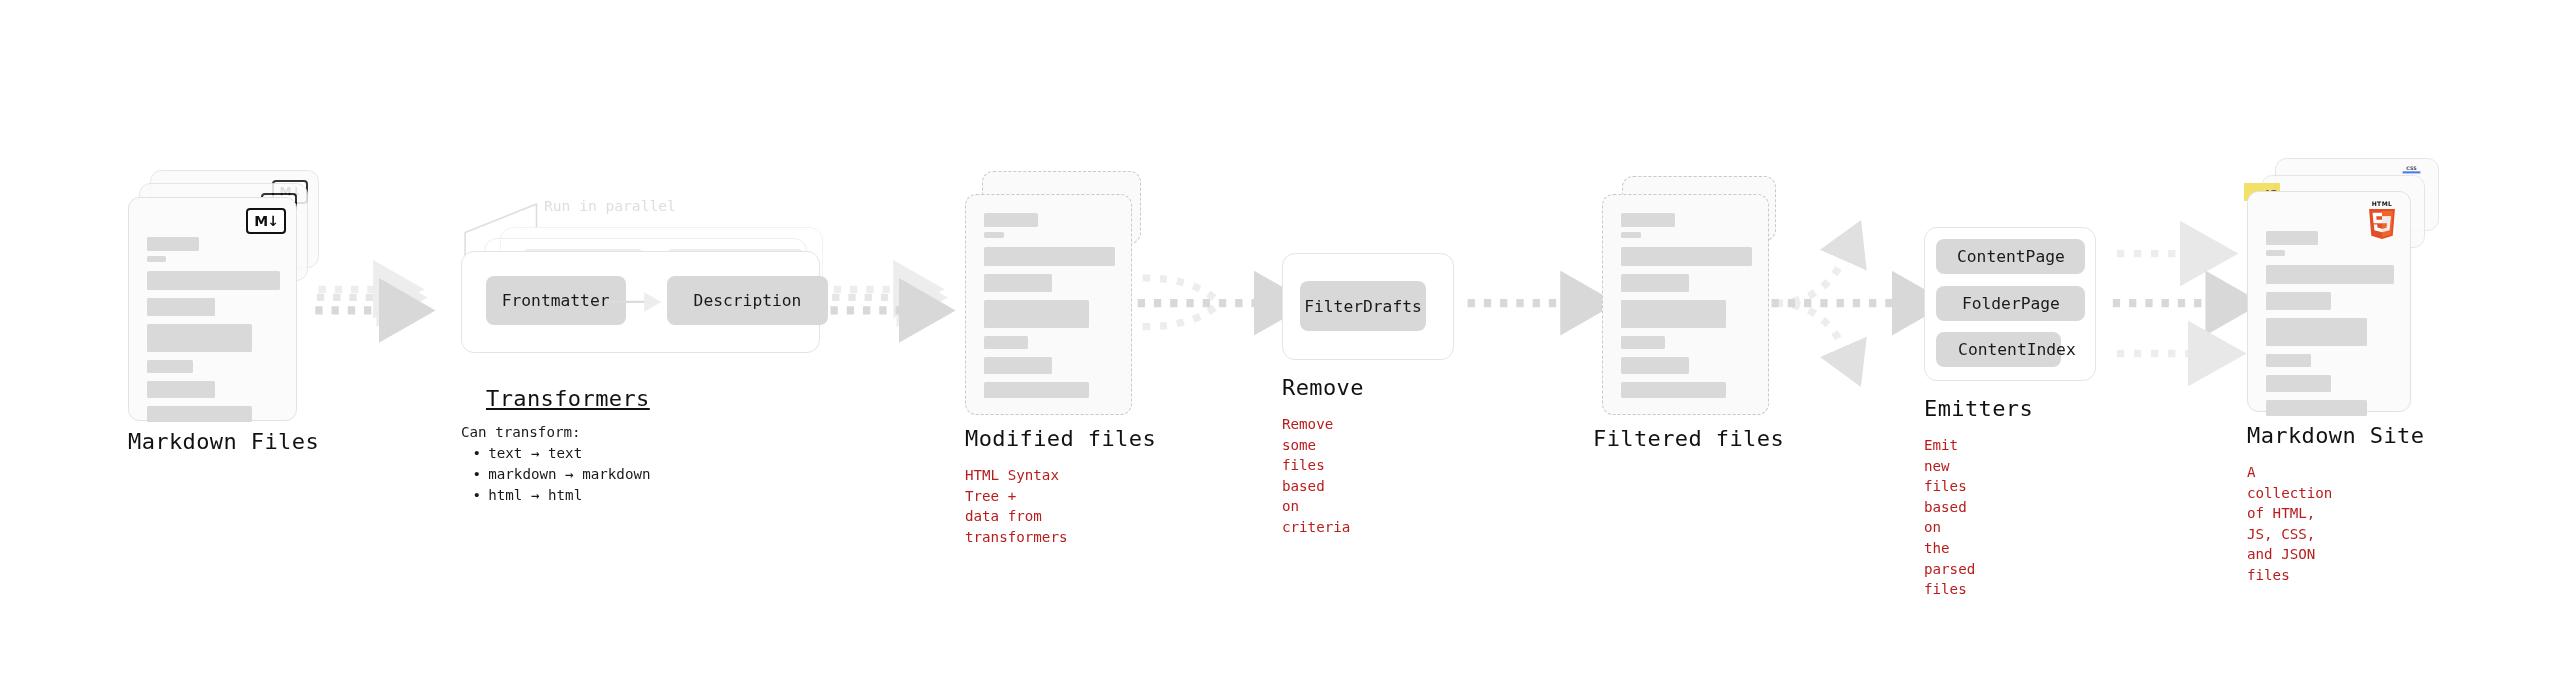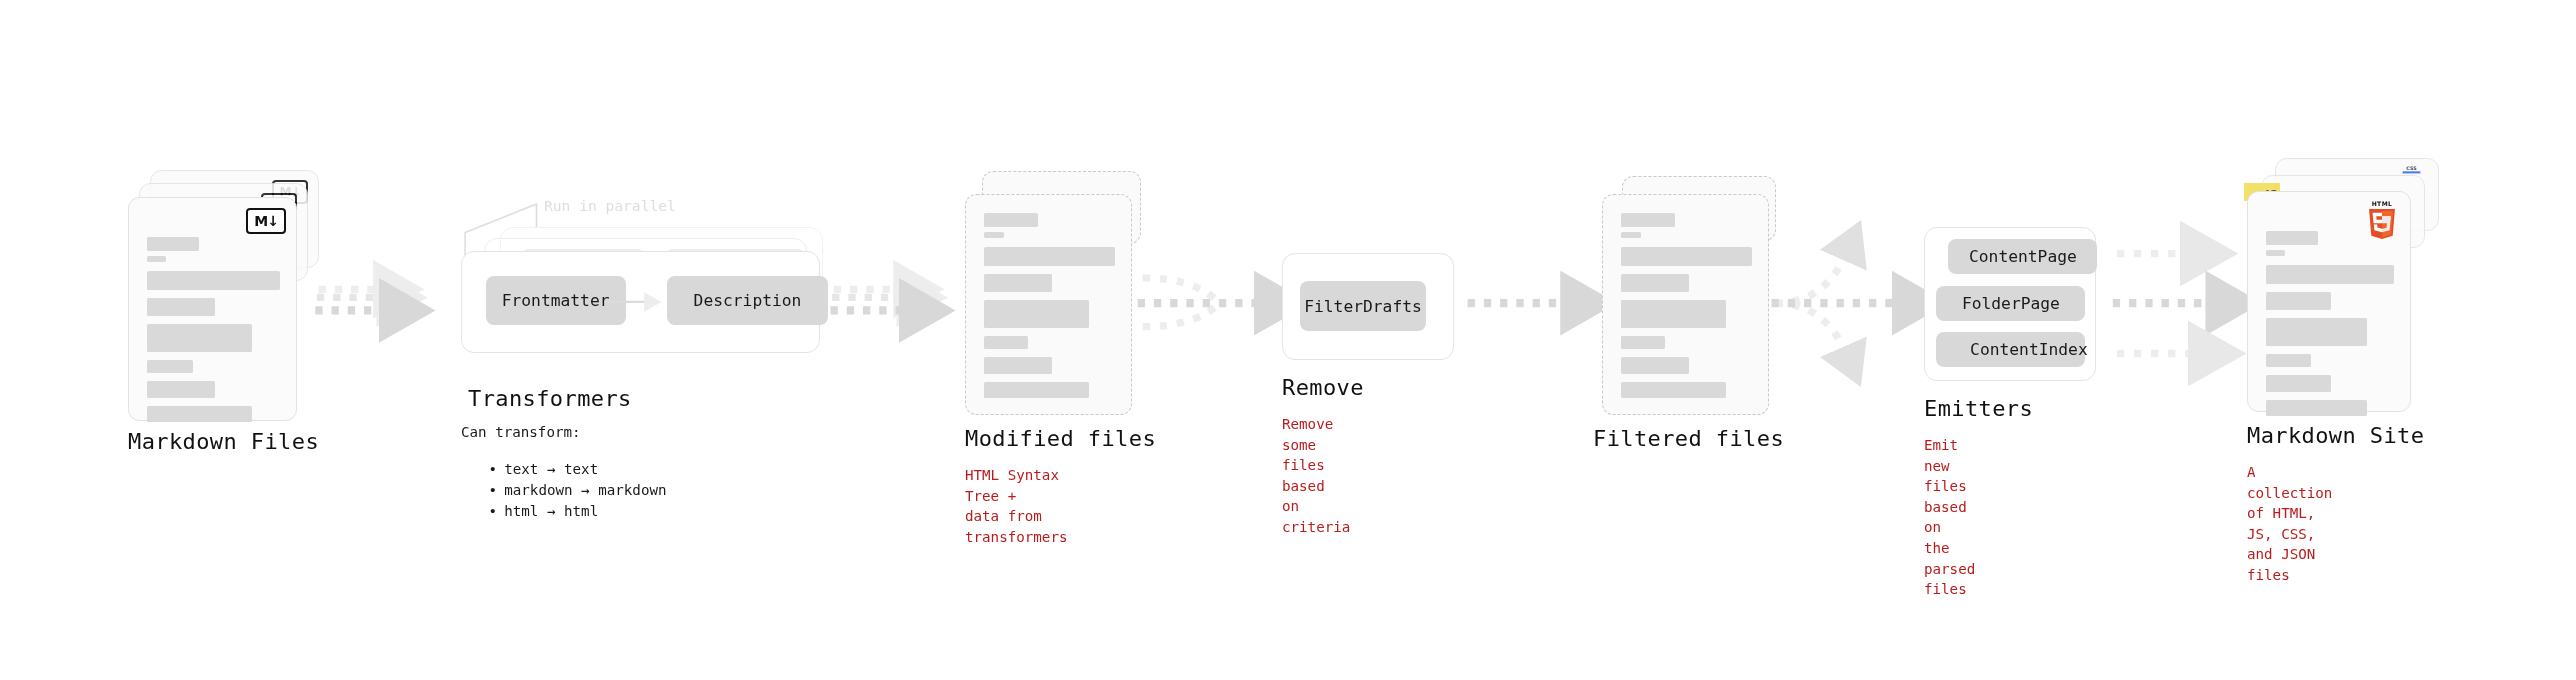--- a/index.html
+++ b/index.html
@@ -106,21 +106,21 @@
     color:#b91c1c;
     white-space:pre-line;
   }
   .bulletlist{
     position:absolute;
     font-size:14.2px;
     line-height:1.48;
     color:#1a1a1a;
   }
   .bulletlist .lead{display:block;}
-  .bulletlist ul{list-style:none;margin:16px;padding:0 0 0 11.4px;}
+  .bulletlist ul{list-style:none;margin:0;padding:0 0 0 11.4px;}
   .bulletlist li{white-space:nowrap;}
   .bulletlist li:before{content:"\2022";margin-right:7.3px;color:#1a1a1a;}
 
   .note{
     position:absolute;
     font-size:14.6px;
     color:#dedede;
     white-space:nowrap;
     text-align:right;
   }
@@ -234,21 +234,21 @@
 
     <div class="groupbox" style="left:461px;top:251px;width:359px;height:102px;">
       <div class="pill" style="left:23.6px;top:24.4px;width:140px;height:49px;">Frontmatter</div>
       <div class="pill" style="left:205px;top:24.4px;width:161px;height:49px;">Description</div>
     </div>
 
     <svg class="abs" style="left:605px;top:297px;width:73px;height:16.3px;" viewBox="0 0 90 20" width="73" height="16.3">
       <path d="M0,6 L52,6" stroke="#dcdcdc" stroke-width="3" fill="none" marker-end="url(#ah-l)"></path>
     </svg>
 
-    <div class="title" style="left:468px;top:386px;">Transformers</div>
+    <div class="title" style="left:486px;top:386px;text-decoration:underline;">Transformers</div>
 
     <div class="bulletlist" style="left:461px;top:422px;">
       <span class="lead">Can transform:</span>
       <ul>
         <li>text → text</li>
         <li>markdown → markdown</li>
         <li>html → html</li>
       </ul>
     </div>
   </div>
@@ -302,23 +302,23 @@
         <div class="bar" style="width:80%;height:16.3px;"></div>
       </div>
     </div>
 
     <div class="title" style="left:1593px;top:426px;">Filtered files</div>
   </div>
 
   <div class="abs" style="left:0;top:0;">
 
     <div class="groupbox" style="left:1924px;top:227px;width:172px;height:154px;">
-      <div class="pill" style="left:11.4px;top:11.4px;width:149px;height:35px;margin-left:12px;">ContentPage</div>
+      <div class="pill" style="left:11.4px;top:11.4px;width:149px;height:35px;">ContentPage</div>
       <div class="pill" style="left:11.4px;top:58px;width:149px;height:35px;">FolderPage</div>
-      <div class="pill" style="left:11.4px;top:104px;width:149px;height:35px;padding-left:36px;">ContentIndex</div>
+      <div class="pill" style="left:11.4px;top:104px;width:125px;height:35px;padding-left:36px;">ContentIndex</div>
     </div>
 
     <div class="title" style="left:1924px;top:396px;">Emitters</div>
     <div class="subtitle" style="left:1924px;top:435px;">Emit new files based on
 the parsed files</div>
   </div>
 
   <div class="abs" style="left:0;top:0;">
 
     <div class="card ghost1" style="left:2275px;top:158px;width:164px;height:73px;">

